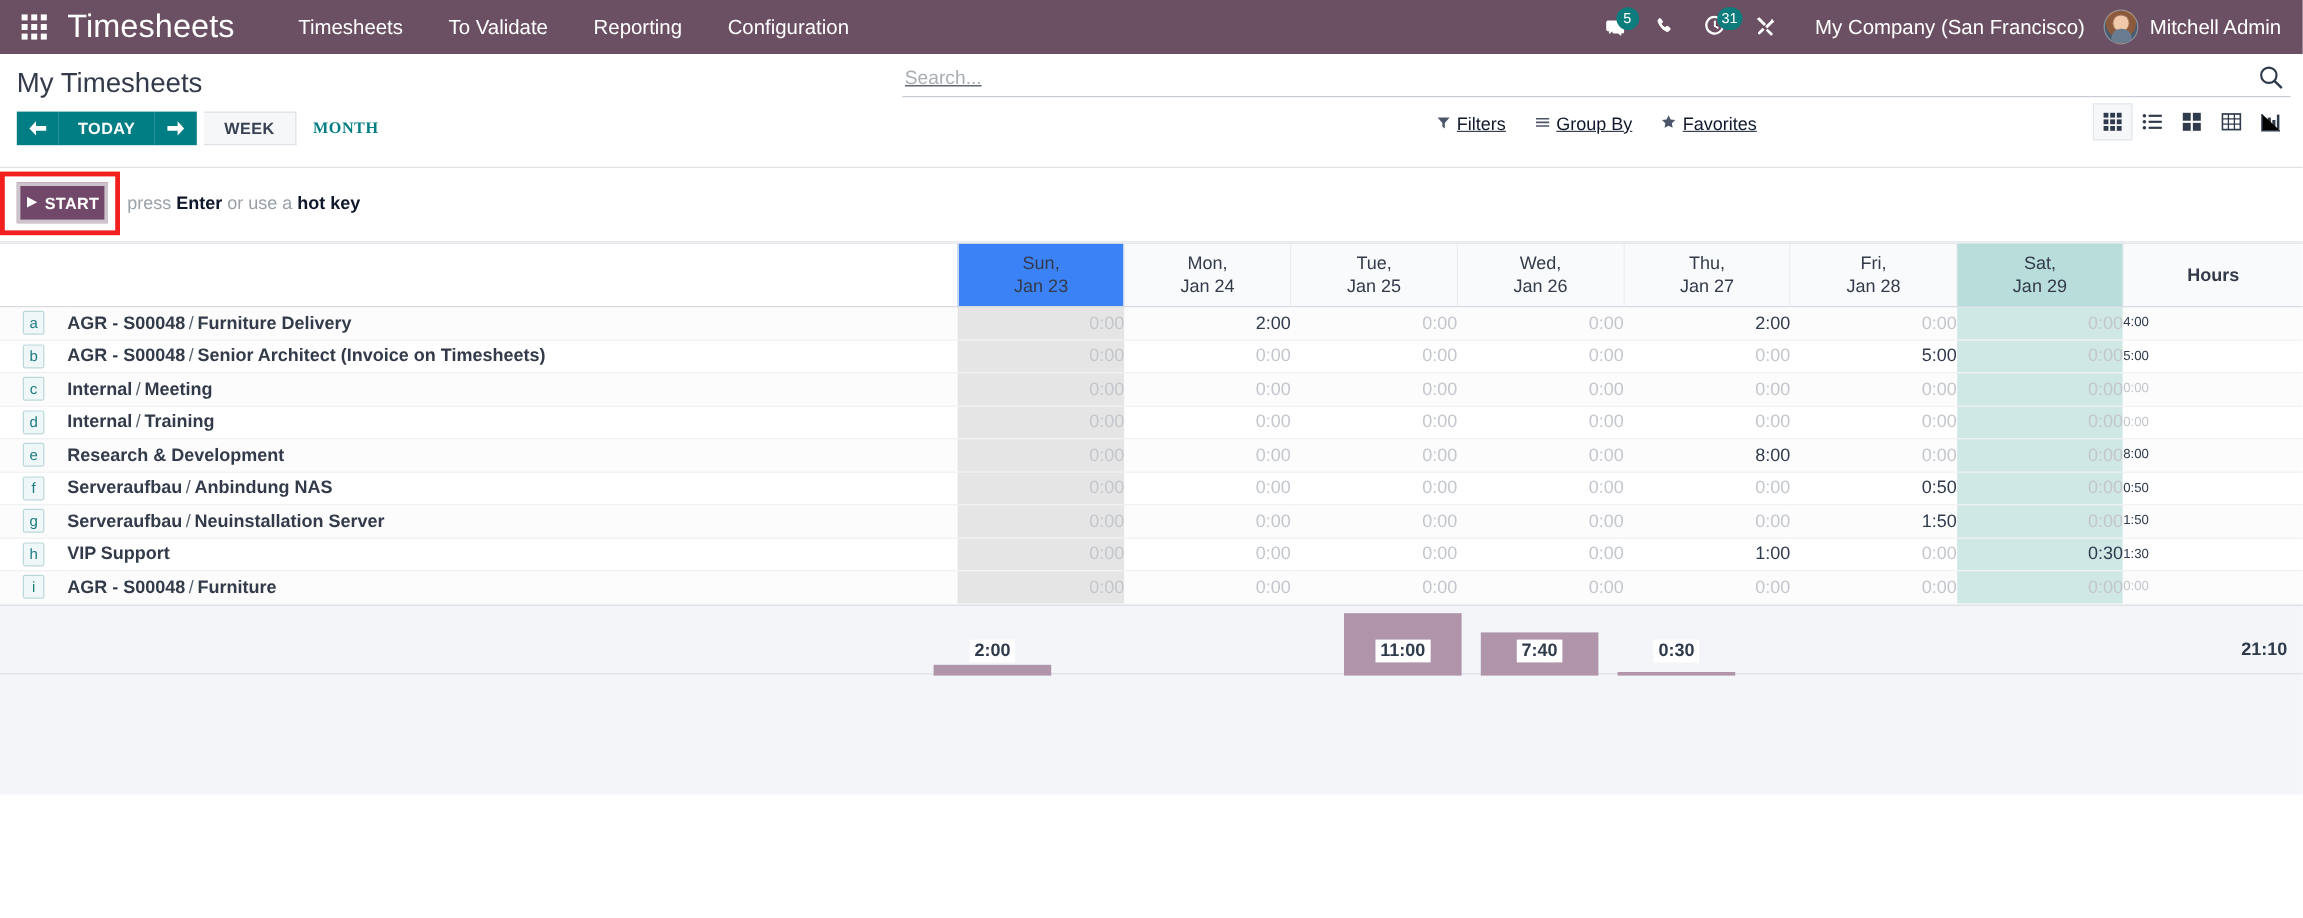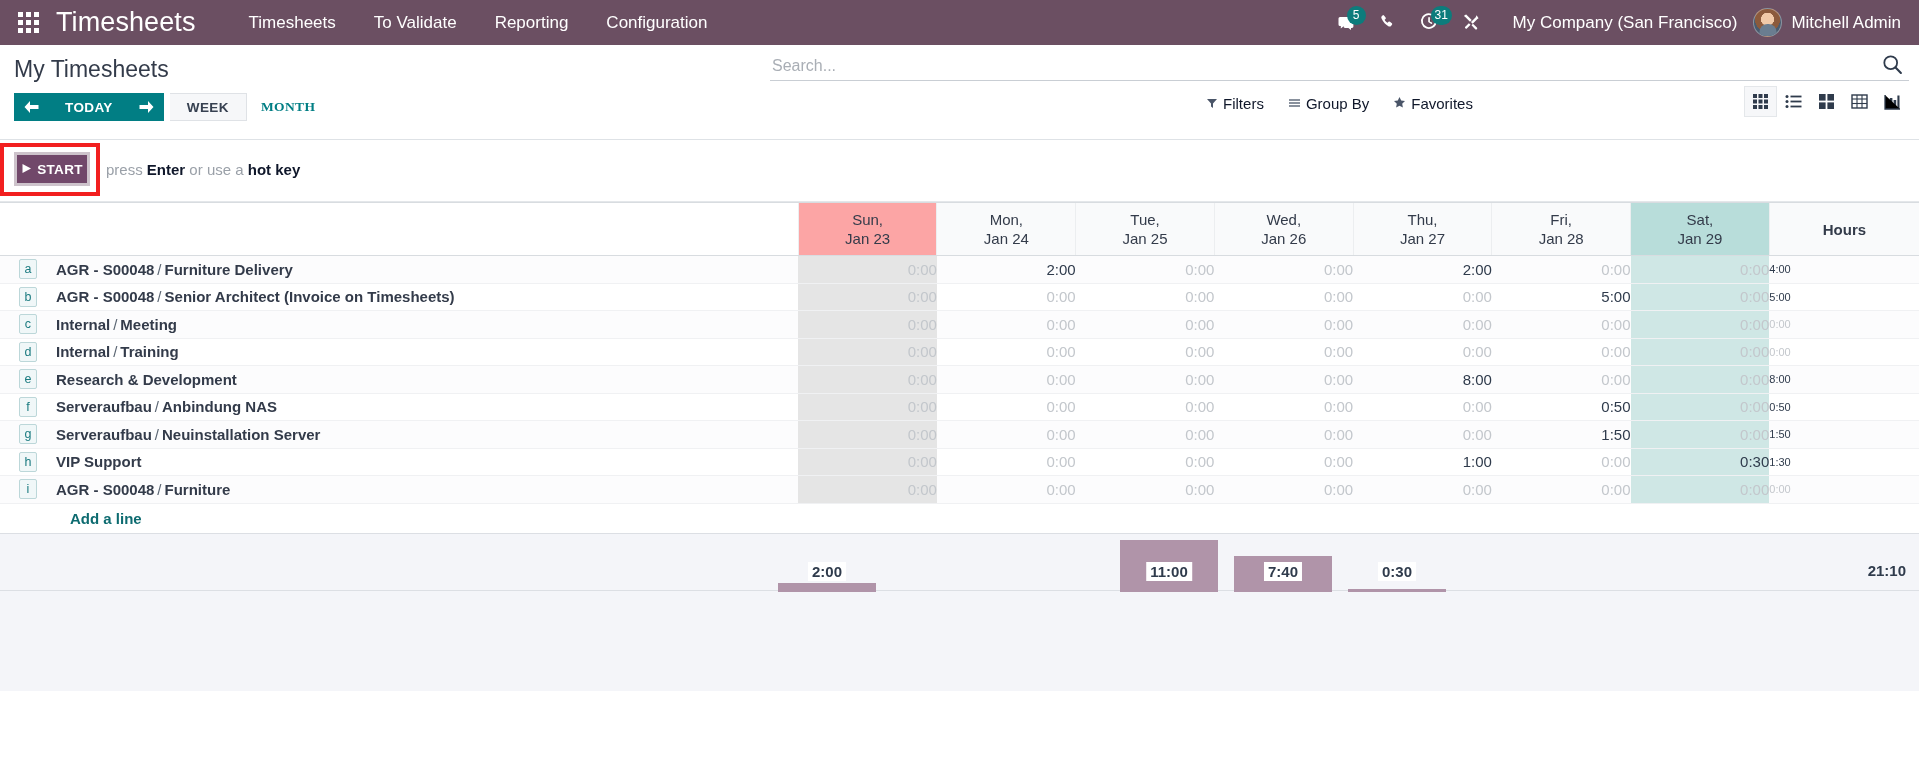--- a/index.html
+++ b/index.html
@@ -94,21 +94,21 @@
     margin-left: 6px;
     font-family: "Liberation Sans", sans-serif;
   }
   #scale-month-button {
     height: 28px; padding: 0 14px; font-size: 13.5px; font-weight: 700;
     letter-spacing: .4px; color: #017e84; background: transparent;
     border: none; cursor: pointer;
     font-family: Liberation Serif, serif;
   }
 
-  #cp-right { position: absolute; left: 770px; right: 10px; top: 6px; }
+  #cp-right { position: absolute; left: 752px; right: 10px; top: 6px; text-decoration: underline; }
   #searchview {
     border-bottom: 1px solid #c9ced4;
     height: 30px; display: flex; align-items: center;
     position: relative; padding-right: 36px;
   }
   #search-input {
     border: none; outline: none; width: 100%;
     font-size: 16px; color: #333b4a; background: transparent;
     font-family: "Liberation Sans", sans-serif; padding: 0 2px;
   }
@@ -173,21 +173,21 @@
   col.c-hours{ width: 123px; }
 
   thead th {
     height: 53px; background: #f9fafb;
     border-bottom: 1px solid #d8dce0; border-top: 1px solid #d8dce0;
     font-weight: 400; font-size: 15px; color: #333b4a;
     text-align: center; vertical-align: middle;
     line-height: 19px;
   }
   thead th.day-head { border-left: 1px solid #eceef0; }
-  thead th.dim { background: #fca5a5; }
+  thead th.dim { background: #3b82f6; }
   thead th.today-col { background: #b8ddda; }
   thead th.hours-head { background: #f9fafb; border-left: 1px solid #eceef0; font-weight: bold; }
   thead th.blank-head { background: #ffffff; border-bottom-color:#d8dce0;}
 
   tbody tr { height: 27.5px; }
   tbody tr:nth-child(odd) td { background: #fcfcfd; }
   tbody tr:nth-child(even) td { background: #ffffff; }
   tbody td { border-bottom: 1px solid #f0f1f3; vertical-align: middle; }
 
   td.hotkey-cell { text-align: center; }
@@ -595,26 +595,20 @@
           <td class="desc-cell"><span>AGR - S00048</span><span class="sep">/</span><span>Furniture</span></td>
           <td class="day-cell dim-col">0:00</td>
           <td class="day-cell">0:00</td>
           <td class="day-cell">0:00</td>
           <td class="day-cell">0:00</td>
           <td class="day-cell">0:00</td>
           <td class="day-cell">0:00</td>
           <td class="day-cell today-col">0:00</td>
           <td class="hours-cell">0:00</td>
         </tr>
-        <tr id="add-line-row">
-        <td></td>
-        <td colspan="9">
-          <span id="add-a-line">Add a line</span>
-        </td>
-      </tr>
     </tbody>
   </table>
 </div>
 
 <div id="grid-footer">
   <div id="foot-total">21:10</div>
 <div class="foot-cell" style="left: 656px; width: 114px;">
       <div class="foot-bar" style="height: 0px; background: rgb(176, 148, 169);"></div>
     </div>
     <div class="foot-cell" style="left: 770px; width: 114px;">

